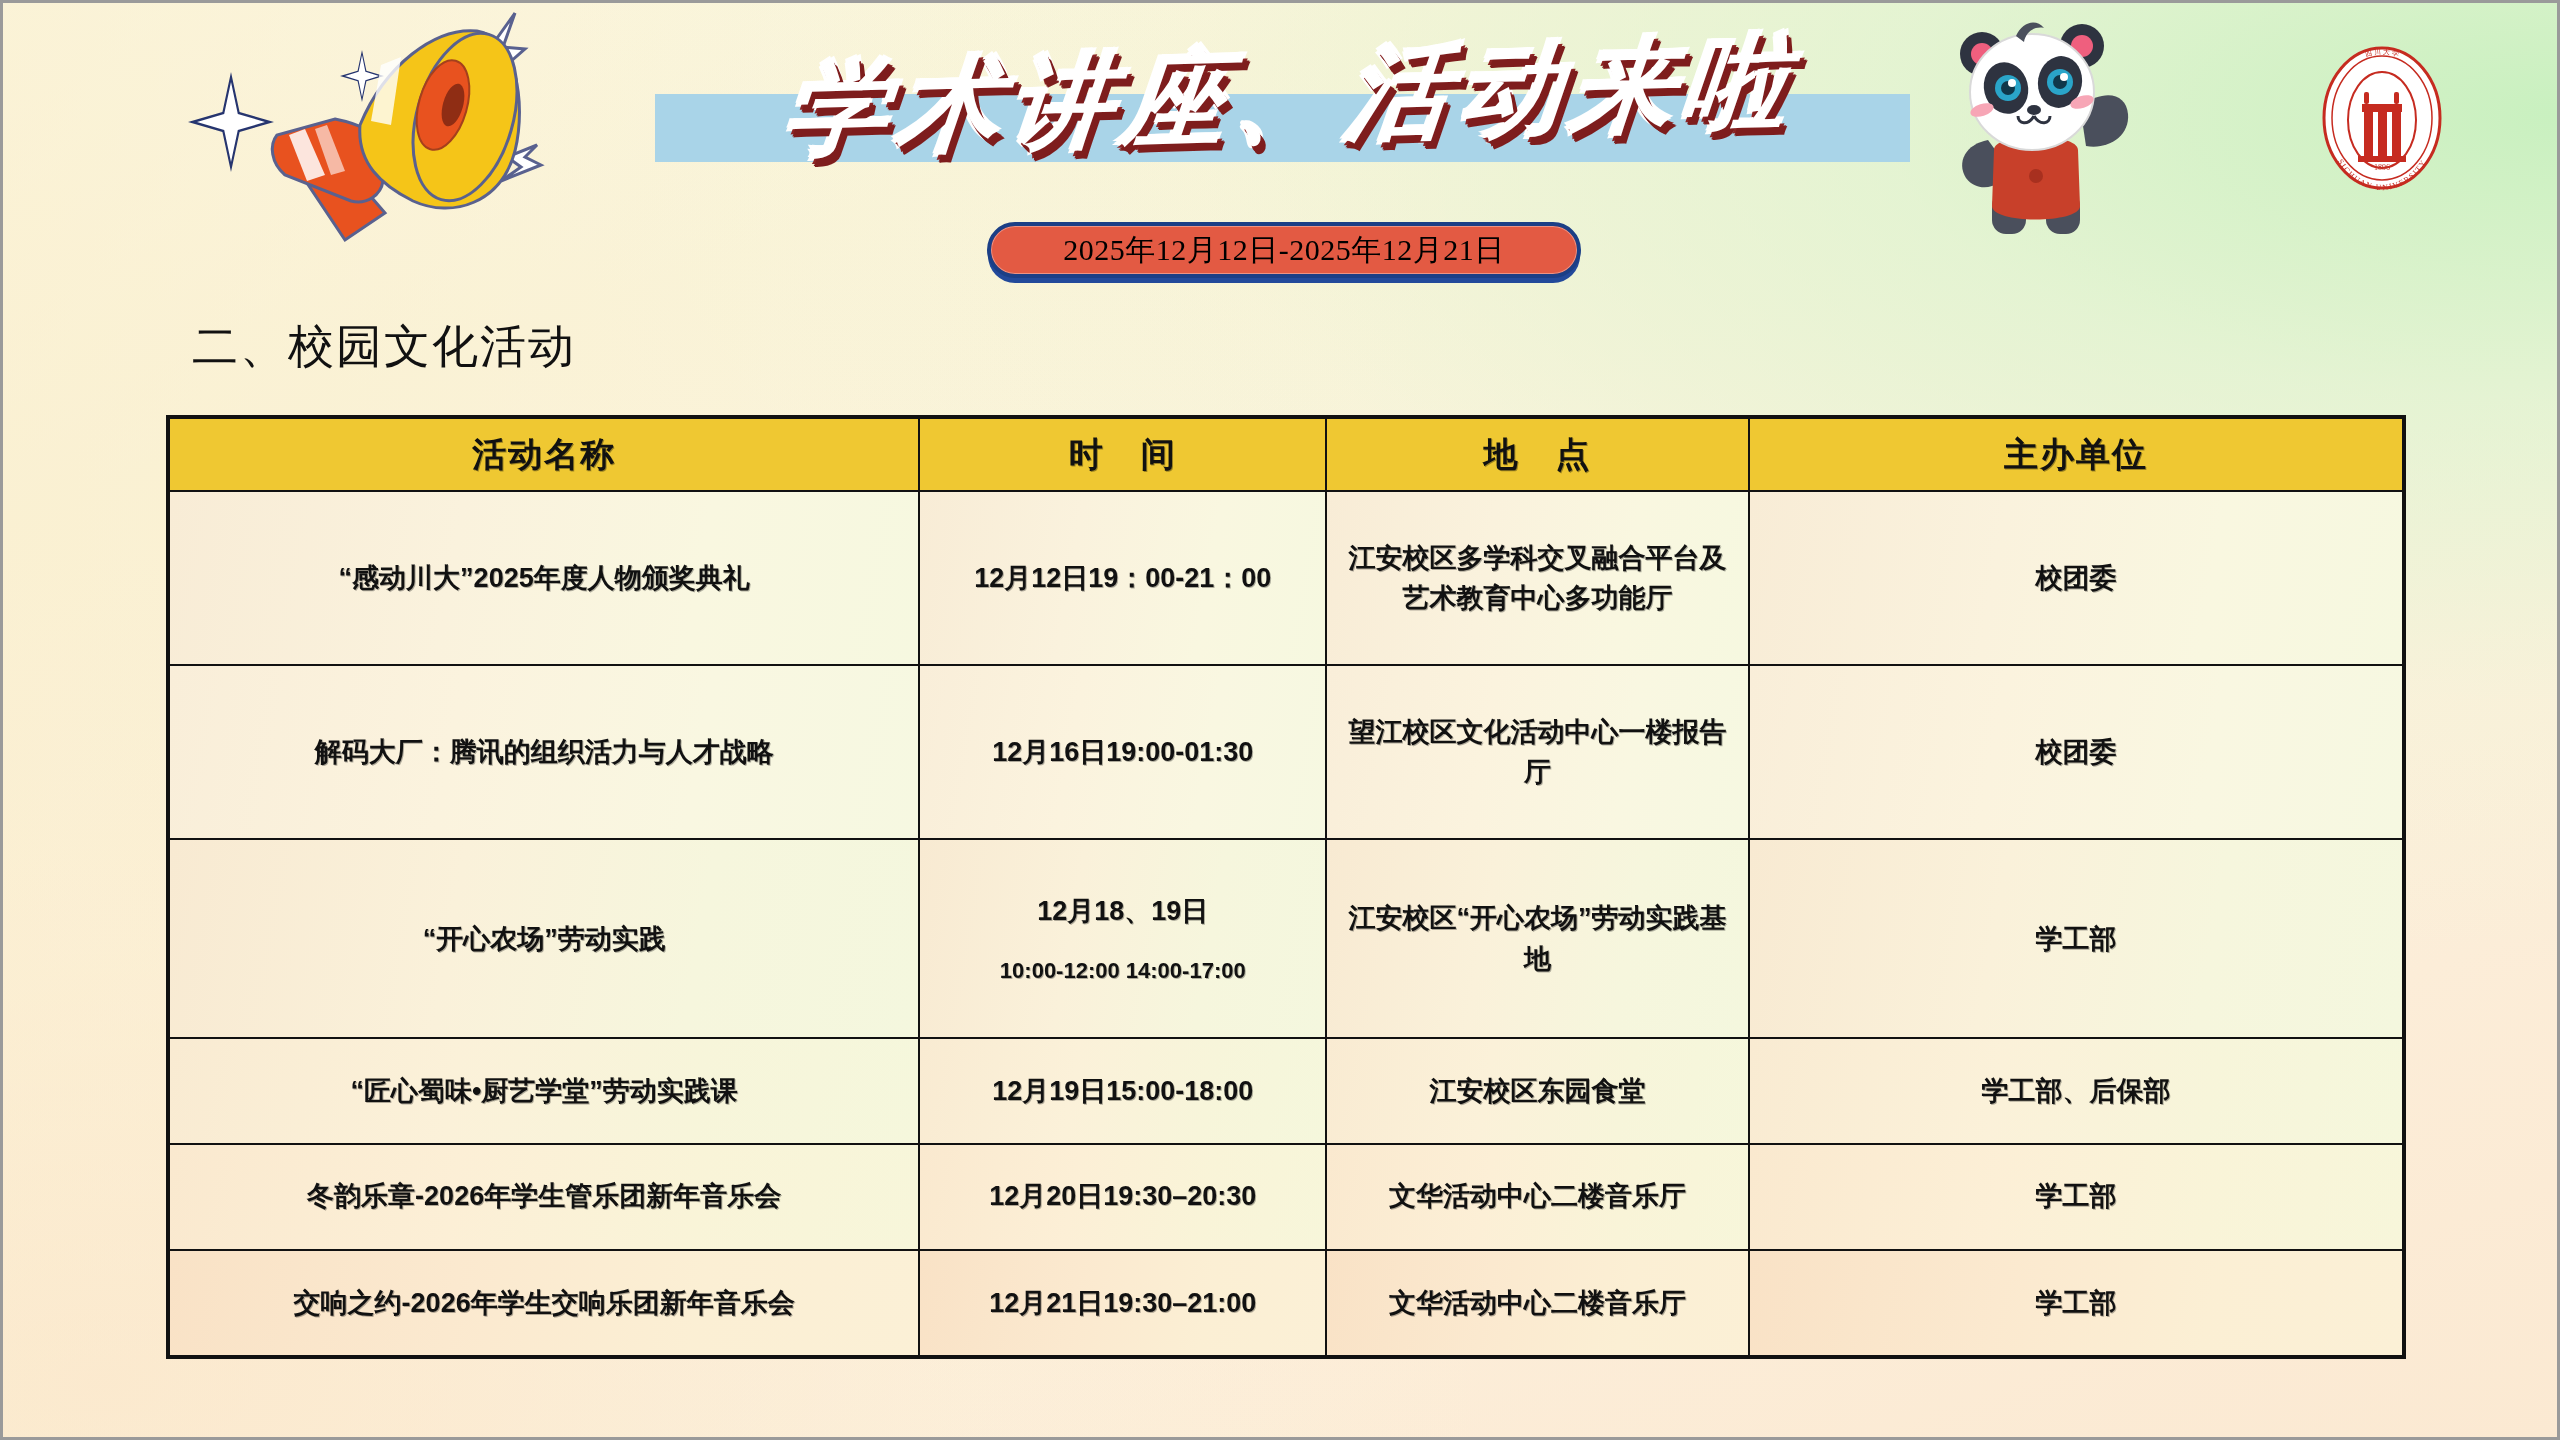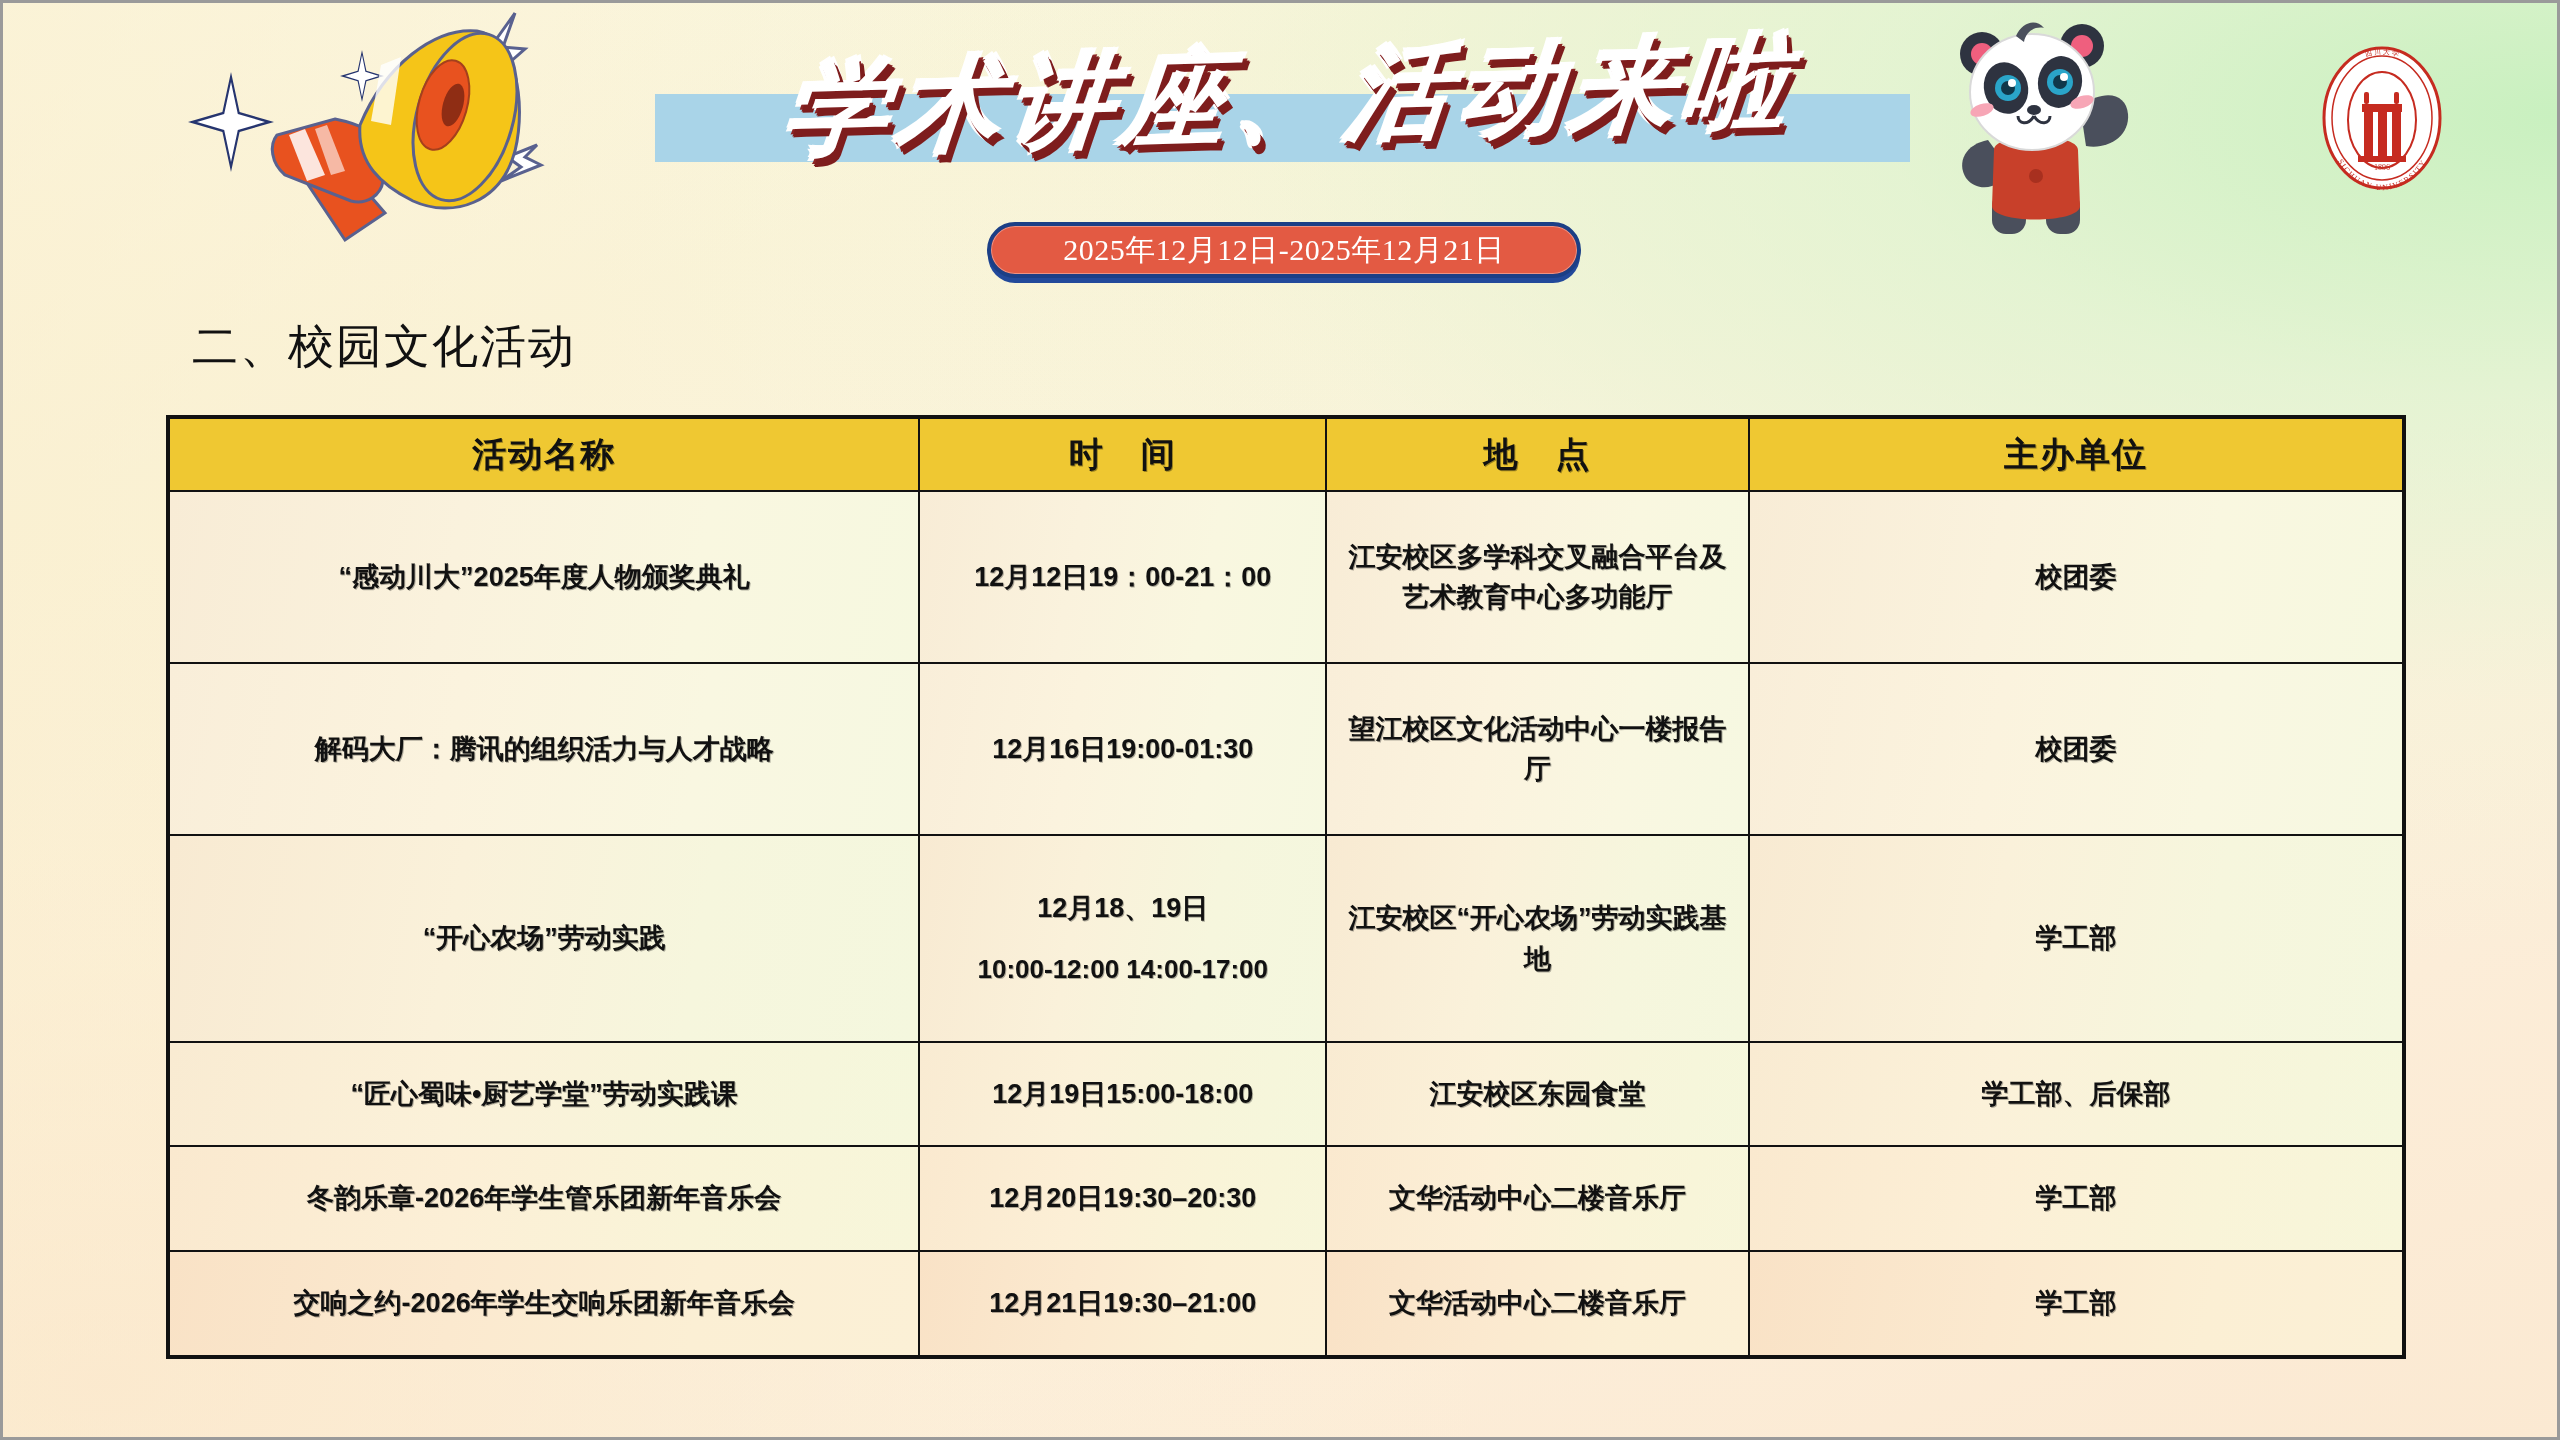--- a/index.html
+++ b/index.html
@@ -37,21 +37,21 @@
         5px 7px 0 #7e1d1d, 6px 8px 0 #7e1d1d,
         3px 5px 0 #8c2424, -2px -2px 0 #ffffff,
         2px -2px 0 #ffffff, -2px 2px 0 #ffffff;
   }
 
   
   .date-pill{ position:absolute; left:987px; top:222px; width:594px; height:56px;
      background:#e35a43; border:4px solid #1b3f86; border-radius:30px;
      display:flex; align-items:center; justify-content:center;
      box-shadow:0 6px 0 -1px #22499a, 0 0 0 1px rgba(255,255,255,.35) inset; }
-  .date-pill span{ font-family:"Liberation Serif", serif; font-size:30px; color:#ffffff; letter-spacing:.5px; }
+  .date-pill span{ font-family:"Liberation Serif", serif; font-size:30px; color:#000000; letter-spacing:.5px; }
 
   
   .sparkle{ position:absolute; background:#ffffff;
      clip-path:polygon(50% 0%, 60% 40%, 100% 50%, 60% 60%, 50% 100%, 40% 60%, 0% 50%, 40% 40%);
      filter:drop-shadow(0 0 0 #2b3a77); }
   .sparkle-o{ position:absolute; background:#26356f;
      clip-path:polygon(50% 0%, 60% 40%, 100% 50%, 60% 60%, 50% 100%, 40% 60%, 0% 50%, 40% 40%); }
 
   
   .megaphone{ position:absolute; left:185px; top:5px; width:400px; height:270px; }
@@ -84,21 +84,21 @@
   }
   table.sched td{
      border:2px solid #111;
      font-size:27px; font-weight:700; color:#111;
      text-align:center; vertical-align:middle; padding:10px 18px; line-height:1.5;
      text-shadow:1px 1px 0 rgba(0,0,0,.30);
      background-clip:padding-box;
   }
   .two-line span{ display:block; }
   .two-line .l1{ margin-bottom:14px; }
-  .two-line .l2{ margin-top:22px; font-size:26px; }
+  .two-line .l2{ margin-top:22px; font-size:22px; }
 
   
   tbody tr:nth-child(1) td{ background:linear-gradient(100deg,#f8ecd6 0%, #faf2dd 38%, #f9f7e0 70%, #f6f8e0 100%); }
   tbody tr:nth-child(2) td{ background:linear-gradient(100deg,#f9eed9 0%, #fbf3de 38%, #f9f7e1 70%, #f6f8e1 100%); }
   tbody tr:nth-child(3) td{ background:linear-gradient(100deg,#f8ead2 0%, #faf1da 38%, #f6f6dd 70%, #f4f7de 100%); }
   tbody tr:nth-child(4) td{ background:linear-gradient(100deg,#f9ebd2 0%, #fbf1d9 38%, #f7f5da 70%, #f5f7dc 100%); }
   tbody tr:nth-child(5) td{ background:linear-gradient(100deg,#fae9cf 0%, #fcefd6 38%, #f9f4d8 70%, #f7f6da 100%); }
   tbody tr:nth-child(6) td{ background:linear-gradient(100deg,#f9e2c6 0%, #fbe9cf 38%, #fbefd4 70%, #fbf0d6 100%); }
   tbody tr:nth-child(7) td{ background:linear-gradient(100deg,#f8dcc1 0%, #fae4c9 38%, #fbe9cf 70%, #fbebd2 100%); }
 </style>

